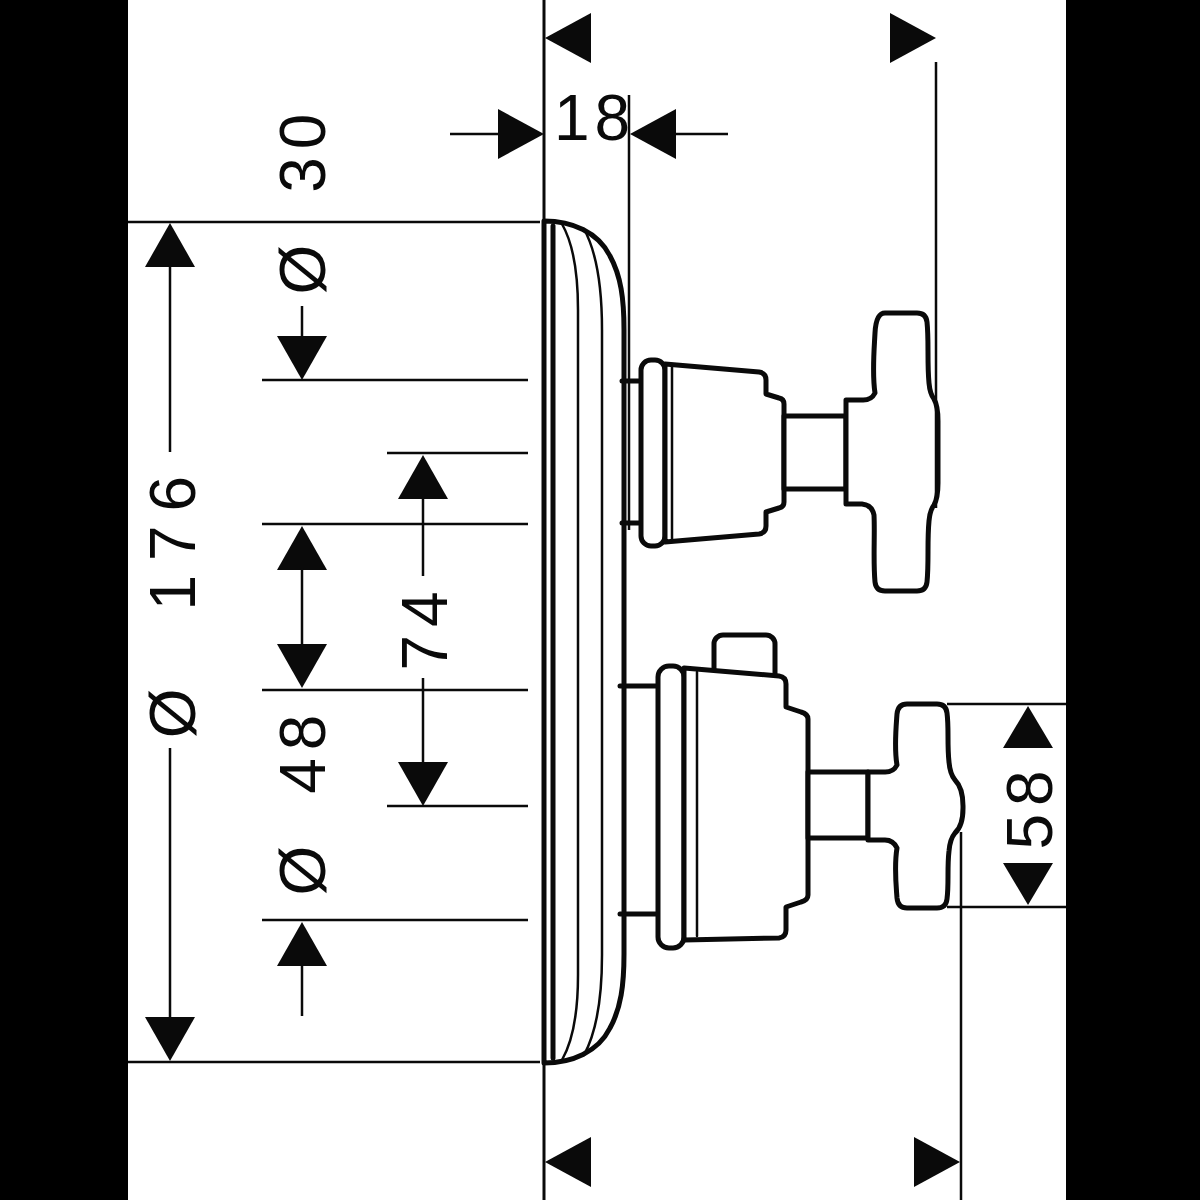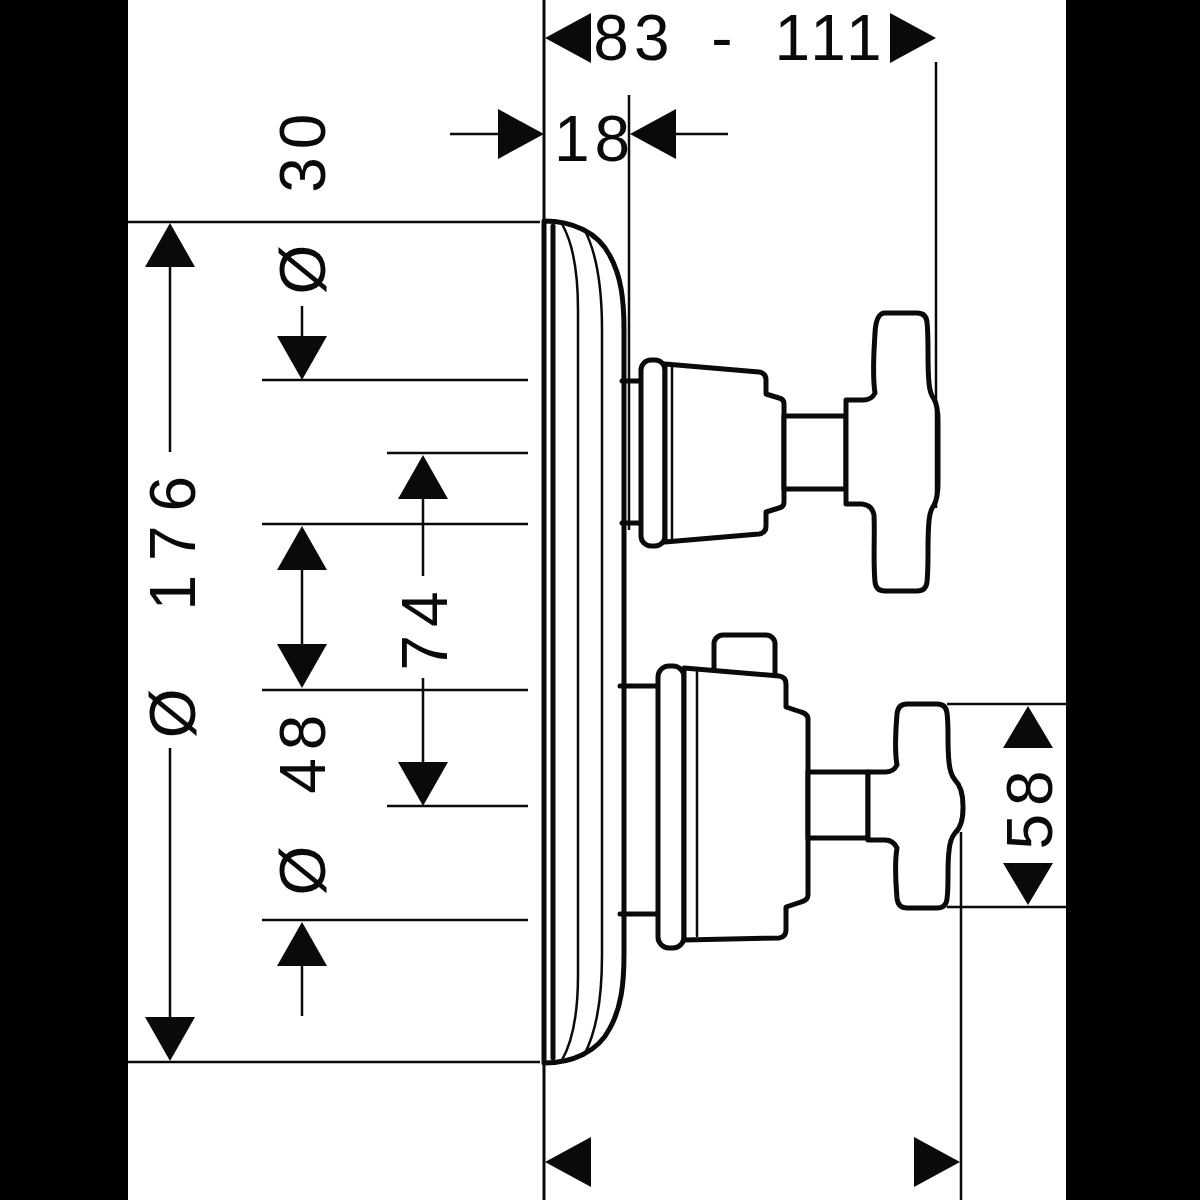--- a/index.html
+++ b/index.html
@@ -115,23 +115,22 @@
       <polygon class="arrow" points="423,806 448,762 398,762"></polygon>
 
       <polygon class="arrow" points="1028,706 1053,748 1003,748"></polygon>
       <polygon class="arrow" points="1028,905 1053,863 1003,863"></polygon>
 
       <polygon class="arrow" points="545,1162 591,1137 591,1187"></polygon>
       <polygon class="arrow" points="960,1162 914,1137 914,1187"></polygon>
     </g>
   </svg>
 
-  <div class="dim-label" style="left:740px;top:38px;">83 - 111</div>
 
-  <div class="dim-label" style="left:587px;top:139px;padding-left:15px;">18</div>
+  <div class="dim-label" style="left:587px;top:118px;padding-left:15px;">18</div>
 
   <div class="dim-label rot" style="left:303px;top:200px;">Ø 30</div>
 
   <div class="dim-label rot wide" style="left:173px;top:600px;">Ø 176</div>
 
   <div class="dim-label rot" style="left:425px;top:627px;">74</div>
 
   <div class="dim-label rot" style="left:303px;top:801px;">Ø 48</div>
 
   <div class="dim-label rot" style="left:1030px;top:806px;">58</div>

